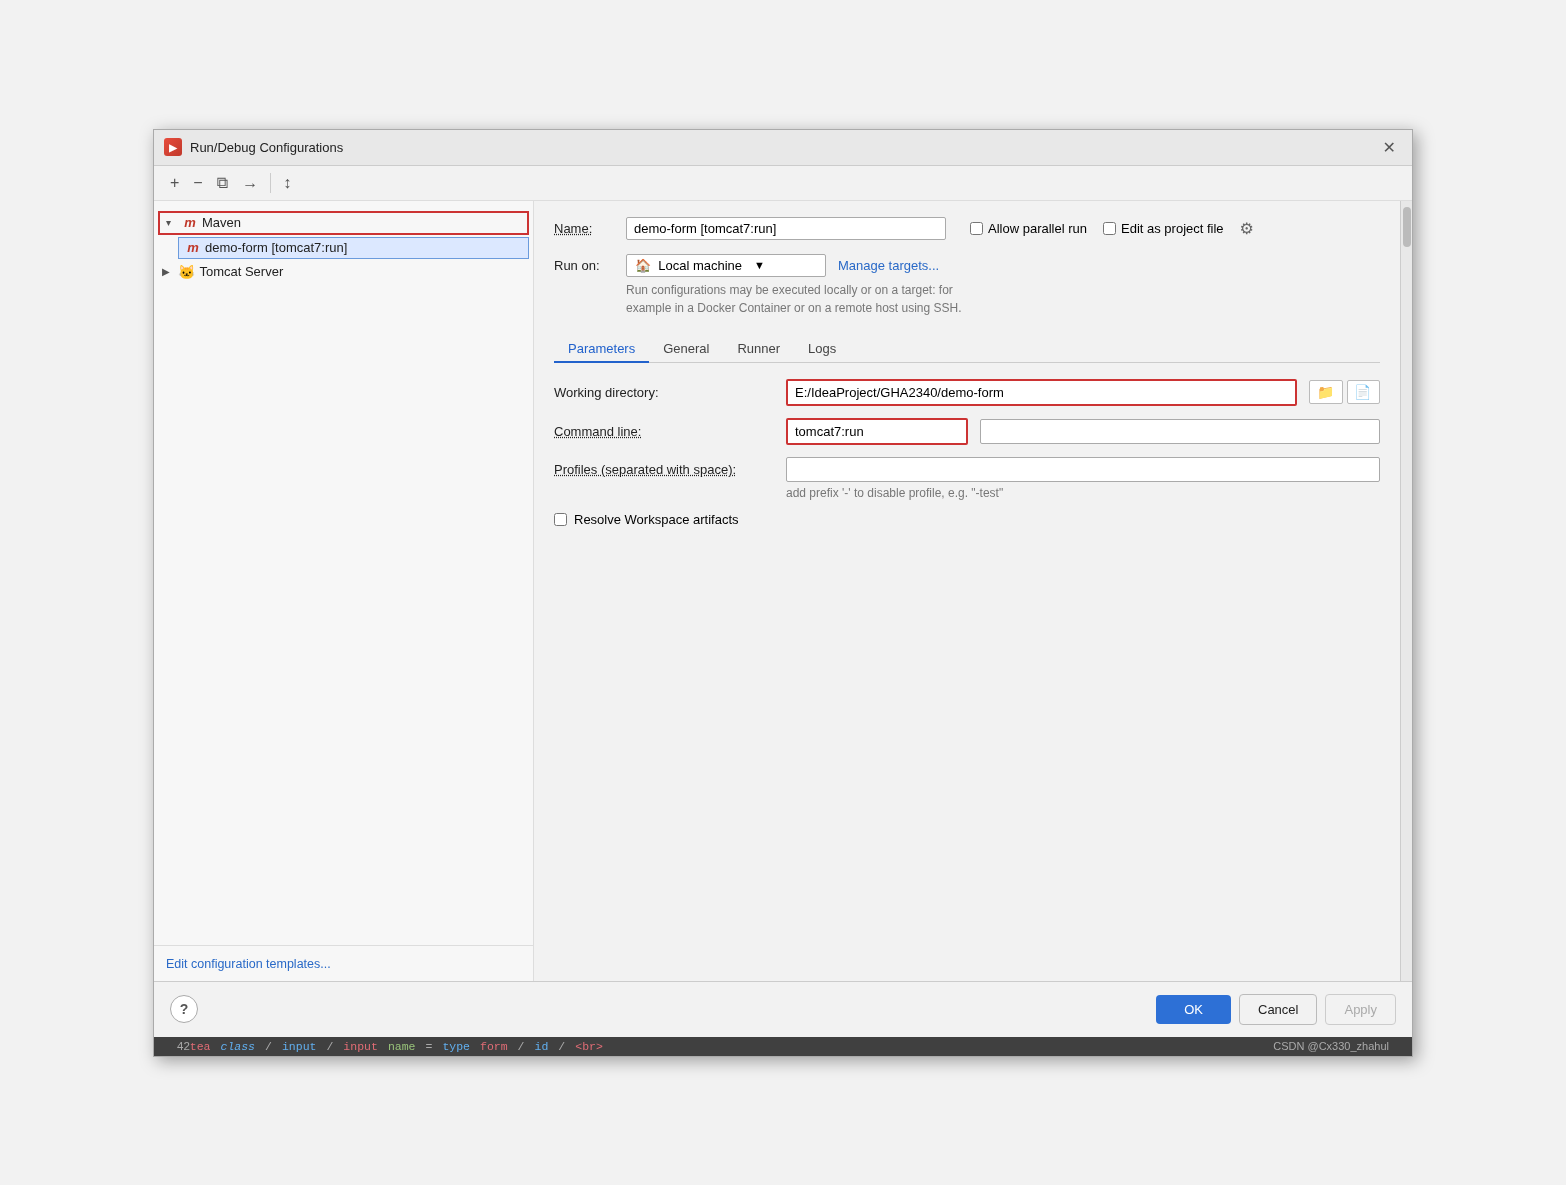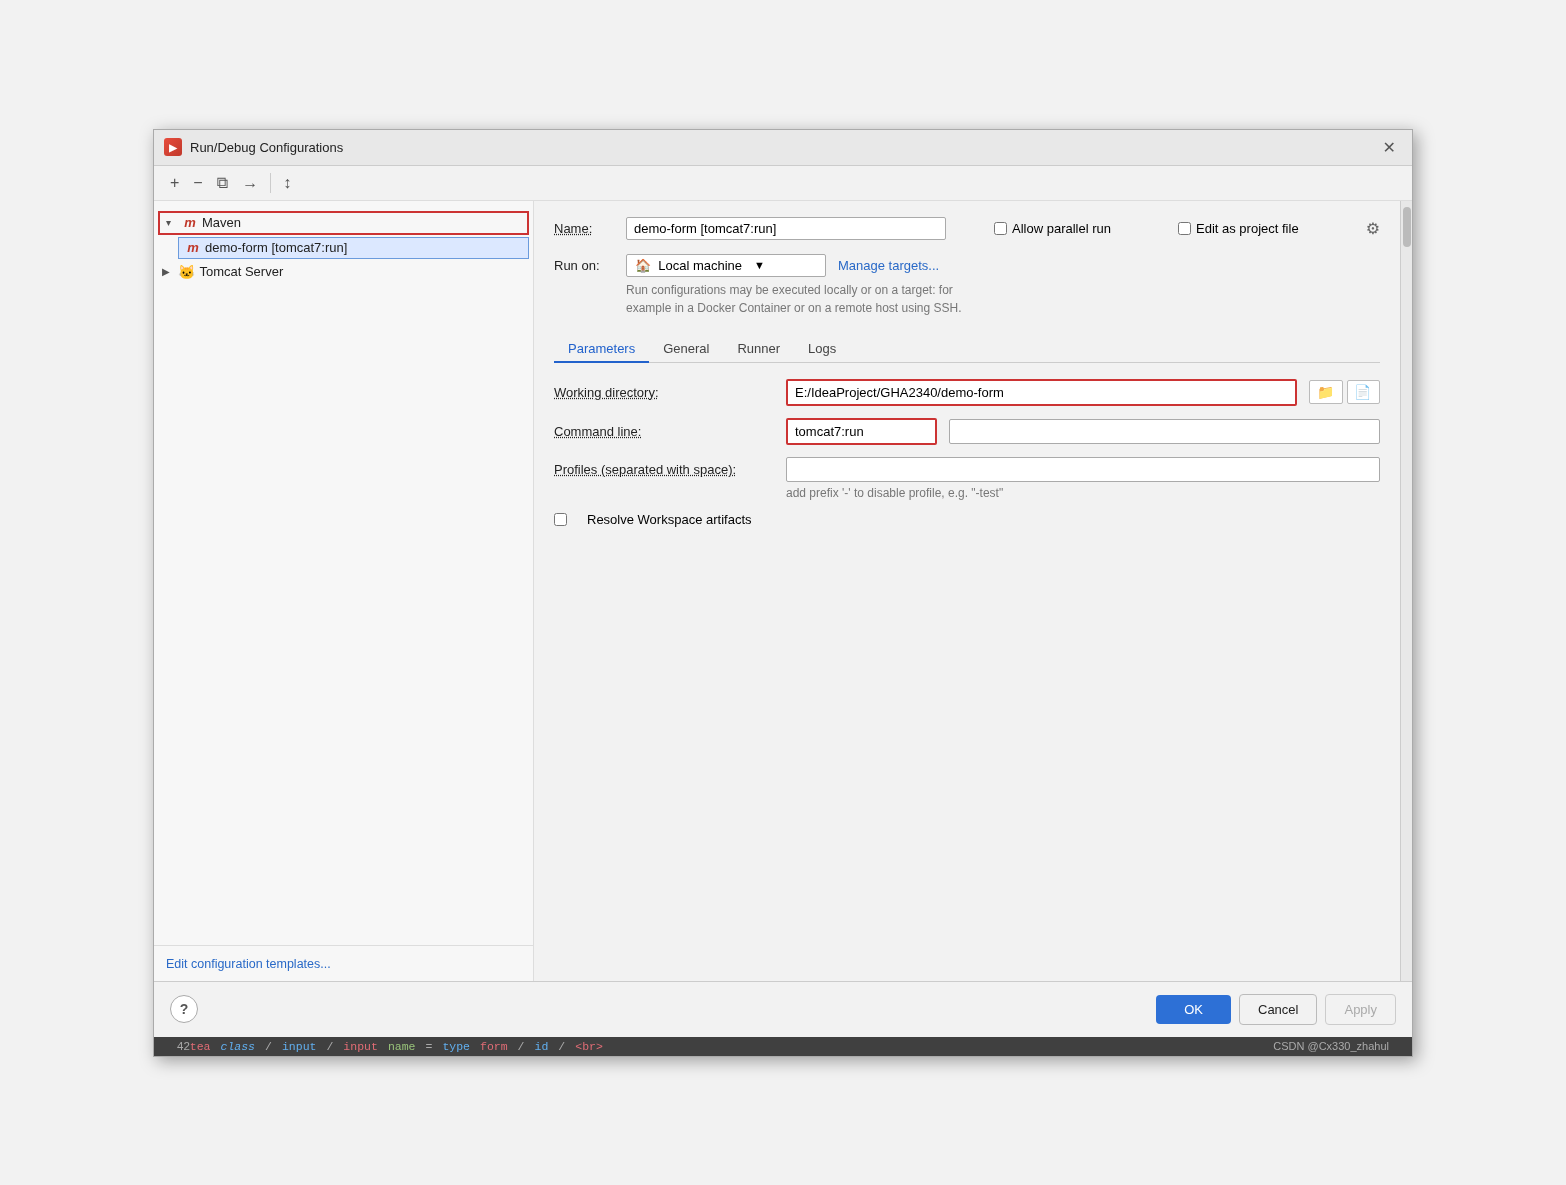--- a/index.html
+++ b/index.html
@@ -153,23 +153,22 @@
       max-width: 320px;
       padding: 3px 7px;
       border: 1px solid #aaa;
       border-radius: 2px;
       font-size: 13px;
     }
     .allow-parallel-row {
       display: flex;
       align-items: center;
       gap: 16px;
-      margin-left: 36px;
-      flex: 1;
-      justify-content: space-between;
+      margin-left: 12px;
+      flex: 1;
     }
     .checkbox-label {
       display: flex;
       align-items: center;
       gap: 5px;
       font-size: 13px;
       cursor: pointer;
     }
     .checkbox-label input[type="checkbox"] {
       cursor: pointer;
@@ -240,21 +239,21 @@
       display: flex;
       align-items: center;
       margin-bottom: 12px;
       gap: 12px;
     }
     .field-label {
       min-width: 220px;
       font-size: 13px;
       color: #222;
     }
-    .field-label.underline { text-decoration: underline; text-decoration-style: dotted; }
+    .field-label.underline { text-decoration-style: dotted; }
     .field-input {
       flex: 1;
       padding: 4px 7px;
       border: 1px solid #aaa;
       border-radius: 2px;
       font-size: 13px;
       background: white;
     }
     .field-input.highlighted {
       border: 2px solid #cc3333;
@@ -283,21 +282,21 @@
       font-size: 13px;
       color: #222;
     }
     .command-label.underline { text-decoration: underline; text-decoration-style: dotted; }
     .command-input {
       padding: 4px 7px;
       border: 2px solid #cc3333;
       border-radius: 2px;
       font-size: 13px;
       background: white;
-      width: 151px;
+      width: 182px;
     }
     .command-rest {
       flex: 1;
       padding: 4px 7px;
       border: 1px solid #aaa;
       border-radius: 2px;
       font-size: 13px;
       background: white;
     }
     .profiles-row {
@@ -322,21 +321,21 @@
     }
     .profiles-hint {
       font-size: 12px;
       color: #777;
       margin-left: 232px;
       margin-bottom: 12px;
     }
     .checkbox-row {
       display: flex;
       align-items: center;
-      gap: 20px;
+      gap: 7px;
       margin-left: 0;
       margin-bottom: 10px;
     }
     
     .dialog-footer {
       border-top: 1px solid #ccc;
       background: #f2f2f2;
       padding: 12px 16px;
       display: flex;
       align-items: center;

